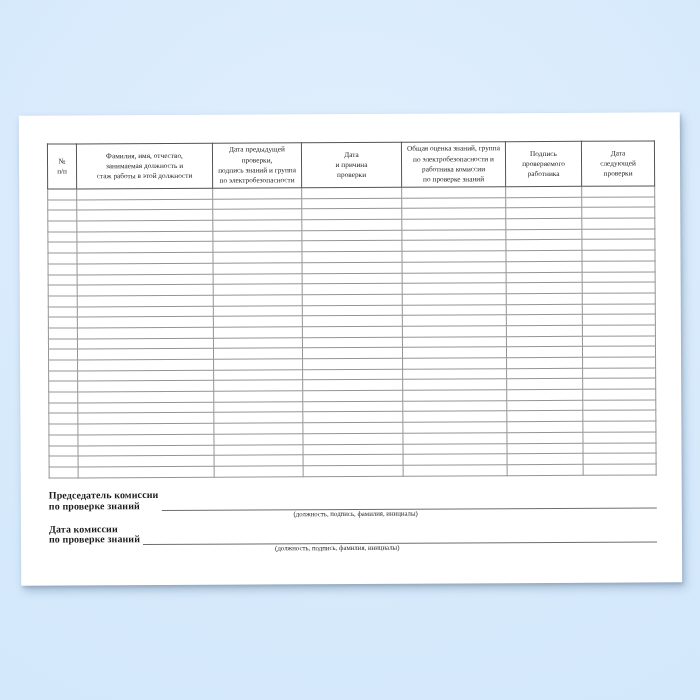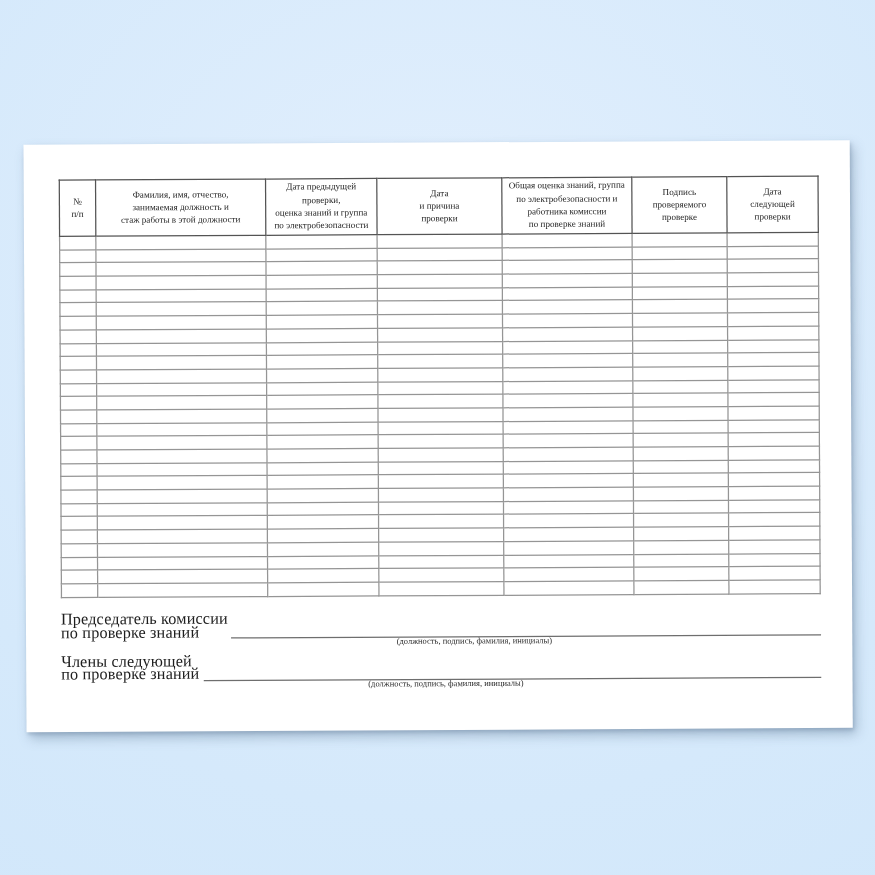--- a/index.html
+++ b/index.html
@@ -65,22 +65,22 @@
   }
   .sig {
     display: flex;
     align-items: flex-start;
   }
   .sig + .sig {
     margin-top: 4px;
   }
   .sig-label {
     flex: 0 0 auto;
-    font-weight: normal;
-    font-size: 13px;
+    font-weight: bold;
+    font-size: 10px;
     line-height: 10.6px;
     white-space: pre-line;
     letter-spacing: 0.1px;
   }
   .sig-line-area {
     flex: 1 1 auto;
     min-width: 0;
     padding-left: 3px;
   }
   .sig-line {
@@ -113,32 +113,32 @@
         </colgroup>
       <thead>
         <tr id="header-row">
             <th>№
 п/п</th>
             <th>Фамилия, имя, отчество,
 занимаемая должность и
 стаж работы в этой должности</th>
             <th>Дата предыдущей
 проверки,
-оценка знаний и группа
+подпись знаний и группа
 по электробезопасности</th>
             <th>Дата
 и причина
 проверки</th>
             <th>Общая оценка знаний, группа
 по электробезопасности и
 работника комиссии
 по проверке знаний</th>
             <th>Подпись
 проверяемого
-проверке</th>
+работника</th>
             <th>Дата
 следующей
 проверки</th>
           </tr>
       </thead>
       <tbody id="body-rows">
           <tr>
             <td></td>
             <td></td>
             <td></td>
@@ -389,21 +389,21 @@
       <div class="sig">
         <div class="sig-label">Председатель комиссии
 по проверке знаний</div>
         <div class="sig-line-area">
           <div class="sig-line"></div>
           <div class="sig-caption">(должность, подпись, фамилия, инициалы)</div>
         </div>
       </div>
 
       <div class="sig">
-        <div class="sig-label">Члены следующей
+        <div class="sig-label">Дата комиссии
 по проверке знаний</div>
         <div class="sig-line-area">
           <div class="sig-line"></div>
           <div class="sig-caption">(должность, подпись, фамилия, инициалы)</div>
         </div>
       </div>
 
     </div>
   </div>
 </div>

